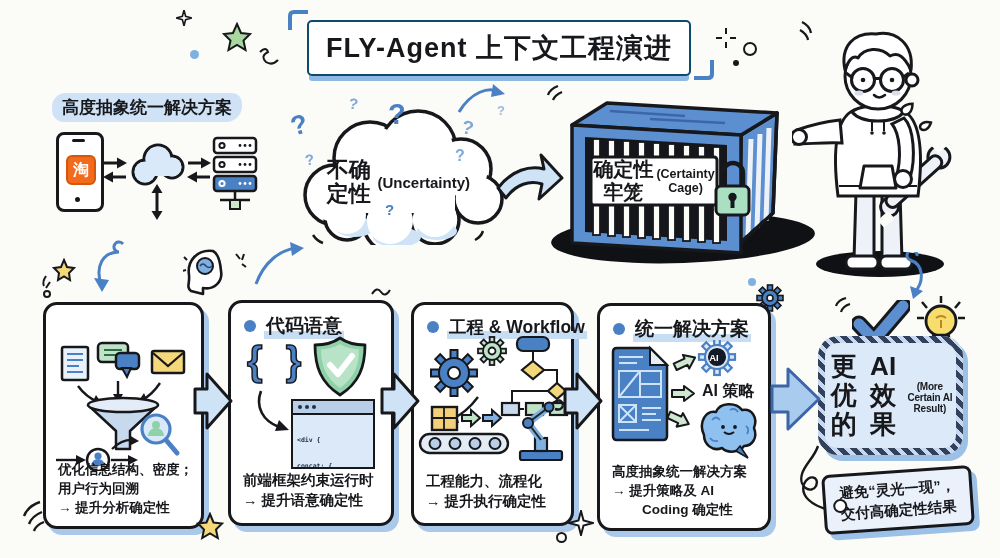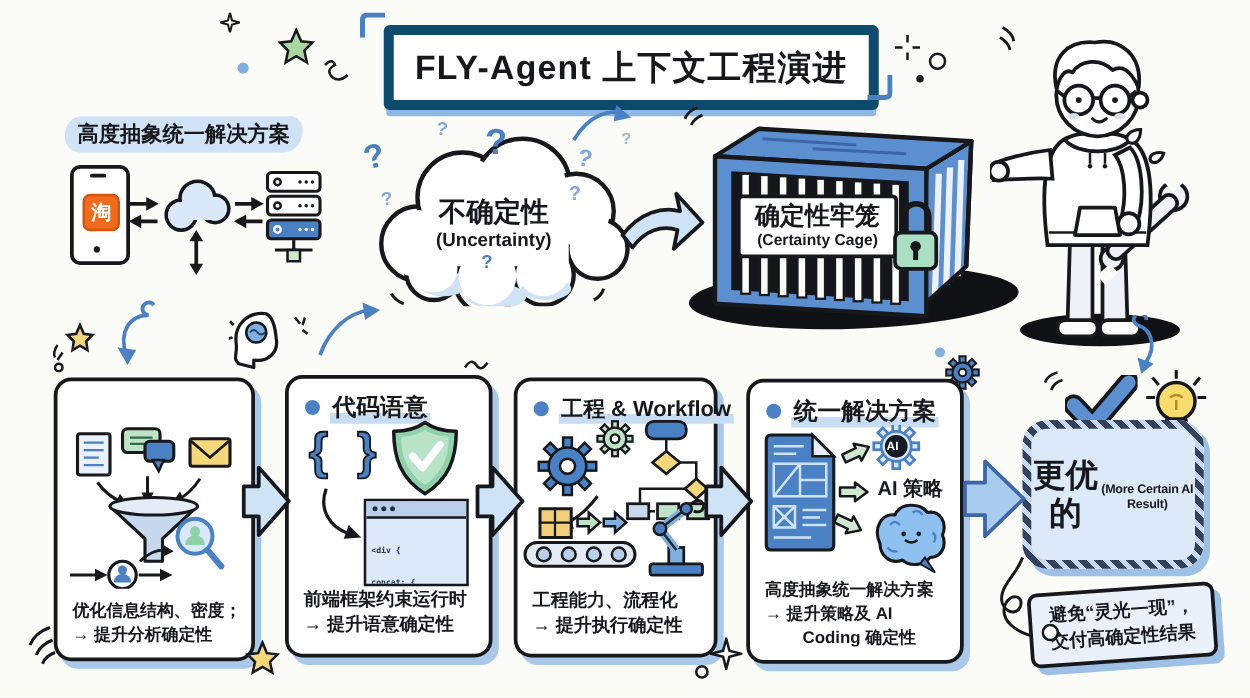--- a/index.html
+++ b/index.html
@@ -1,21 +1,21 @@
 <!DOCTYPE html>
 <html><head>
 <meta charset="utf-8">
 <style>
   html,body{margin:0;padding:0;background:#e9e9e9;}
   .stage{position:relative;width:1000px;height:558px;background:#fbfbf7;overflow:hidden;
          font-family:"Liberation Sans","DejaVu Sans",sans-serif;color:#17181c;}
   .abs{position:absolute;}
   .b{font-weight:bold;}
   
-  .title-box{border:8px solid #0c4a6e;border-radius:5px;background:#fff;
+  .title-box{border:2px solid #0c4a6e;border-radius:5px;background:#fff;
              display:flex;align-items:center;justify-content:center;
              font-size:27px;font-weight:bold;letter-spacing:1px;
              box-shadow:0 7px 0 -2px #8fb8e4;}
   
   .hl{background:#cfe2f6;border-radius:14px 10px 16px 12px;padding:3px 10px;
       font-size:17px;font-weight:bold;white-space:nowrap;}
   
   .phone{border:3px solid #17181c;border-radius:8px;background:#fff;}
   .taobao{background:#f26a1b;border-radius:6px;color:#fff;display:flex;align-items:center;
           justify-content:center;font-weight:bold;font-size:16px;border:2px solid #d4550e;}
@@ -26,22 +26,22 @@
             box-shadow:5px 6px 0 #a9c8ea;}
   .step-head{position:absolute;left:13px;top:10px;display:flex;align-items:center;gap:8px;}
   .step-dot{width:12px;height:12px;border-radius:50%;background:#4a80c4;flex:0 0 auto;}
   .step-title{font-weight:bold;background:linear-gradient(transparent 68%,#c7ddf3 68%);
               padding:0 2px;white-space:nowrap;}
   .step-text{position:absolute;left:12px;font-size:13.5px;font-weight:bold;line-height:1.42;}
   .indent{padding-left:30px;}
   
   .q{position:absolute;font-weight:bold;color:#4a80c4;line-height:1;}
   
-  .cloud-text{display:flex;flex-direction:column;align-items:center;text-align:center;line-height:1.1;}
-  .cage-label{display:flex;flex-direction:column;align-items:center;justify-content:center;
+  .cloud-text{display:flex;align-items:center;text-align:center;line-height:1.1;}
+  .cage-label{display:flex;flex-direction:row;align-items:center;justify-content:center;
               text-align:center;line-height:1.15;}
   
   .code-win{border:2.5px solid #17181c;border-radius:0;background:#dce9f8;overflow:hidden;}
   .code-bar{height:12px;background:#b9cfe8;border-bottom:2px solid #17181c;
             display:flex;align-items:center;gap:3px;padding-left:5px;}
   .code-bar i{width:4px;height:4px;border-radius:50%;background:#223048;display:block;}
   .code-body{padding:3px 4px;font-family:"DejaVu Sans Mono",monospace;
              font-size:6.5px;line-height:1.35;color:#22324d;font-weight:bold;white-space:pre;}
   
   .result-outer{background:repeating-linear-gradient(45deg,#33415c 0 5px,#c6d9f0 5px 9px);
@@ -387,20 +387,21 @@
           <polygon points="81,94 91,100 81,105" fill="#17181c"></polygon>
       <g>
         <circle cx="108" cy="88" r="14" fill="#d9e9f9" stroke="#4a80c4" stroke-width="3.2"></circle>
         <circle cx="108" cy="84" r="4" fill="#8fd1a8"></circle>
             <path d="M100,95 a8,8 0 0 1 16,0 Z" fill="#8fd1a8"></path>
         <path d="M118,99 L129,112" stroke="#4a80c4" stroke-width="5" stroke-linecap="round"></path>
       </g>
     </svg>
     <div class="step-text" style="bottom:9px">
       <div>优化信息结构、密度；</div>
+      <div>用户行为回溯</div>
       <div>→ 提升分析确定性</div>
     </div>
   </div>
 
   
   <svg class="abs" style="left:192px;top:370px;z-index:5" width="42" height="62">
     <path d="M3,19 L15,19 L15,4 L39,31 L15,58 L15,43 L3,43 Z" fill="#cfe3f7" stroke="#17181c" stroke-width="3" stroke-linejoin="round"></path>
   </svg>
 
   
@@ -598,20 +599,21 @@
     <path d="M27,2 V9 M8,8 L13,14 M46,8 L41,14 M3,24 H10 M51,24 H44" stroke="#17181c" stroke-width="2.5"></path>
     <circle cx="27" cy="27" r="15" fill="#f7dd6e" stroke="#17181c" stroke-width="2.8"></circle>
     <path d="M22,24 q5,-4 10,0 M27,26 v8" stroke="#b98a1e" stroke-width="2" fill="none"></path>
     <rect x="19" y="41" width="16" height="12" rx="2" fill="#c9d4e0" stroke="#17181c" stroke-width="2.5"></rect>
     <path d="M20,45 h14 M20,49 h14" stroke="#17181c" stroke-width="1.6"></path>
     <path d="M23,53 h8" stroke="#17181c" stroke-width="2.5"></path>
   </svg>
   <div class="abs result-outer" style="left:818px;top:336px;width:145px;height:119px;box-sizing:border-box">
     <div class="result-inner">
       <div class="b" style="font-size:26px">更优的</div>
+      <div class="b" style="font-size:26px">AI 效果</div>
       <div class="b" style="font-size:10px;margin-top:4px;letter-spacing:-0.2px">(More Certain AI Result)</div>
     </div>
   </div>
   <svg class="abs" style="left:790px;top:438px" width="44" height="82">
     <path d="M40,72 C 22,68 10,58 14,46 C 18,36 30,38 26,48 C 22,56 8,50 12,36 C 15,26 24,20 28,8" fill="none" stroke="#17181c" stroke-width="2.4"></path>
   </svg>
   <div class="abs tag" style="left:823px;top:470px;width:144px;height:54px">
     <span class="tag-hole"></span>
     <div>避免“灵光一现”，</div>
     <div>交付高确定性结果</div>

